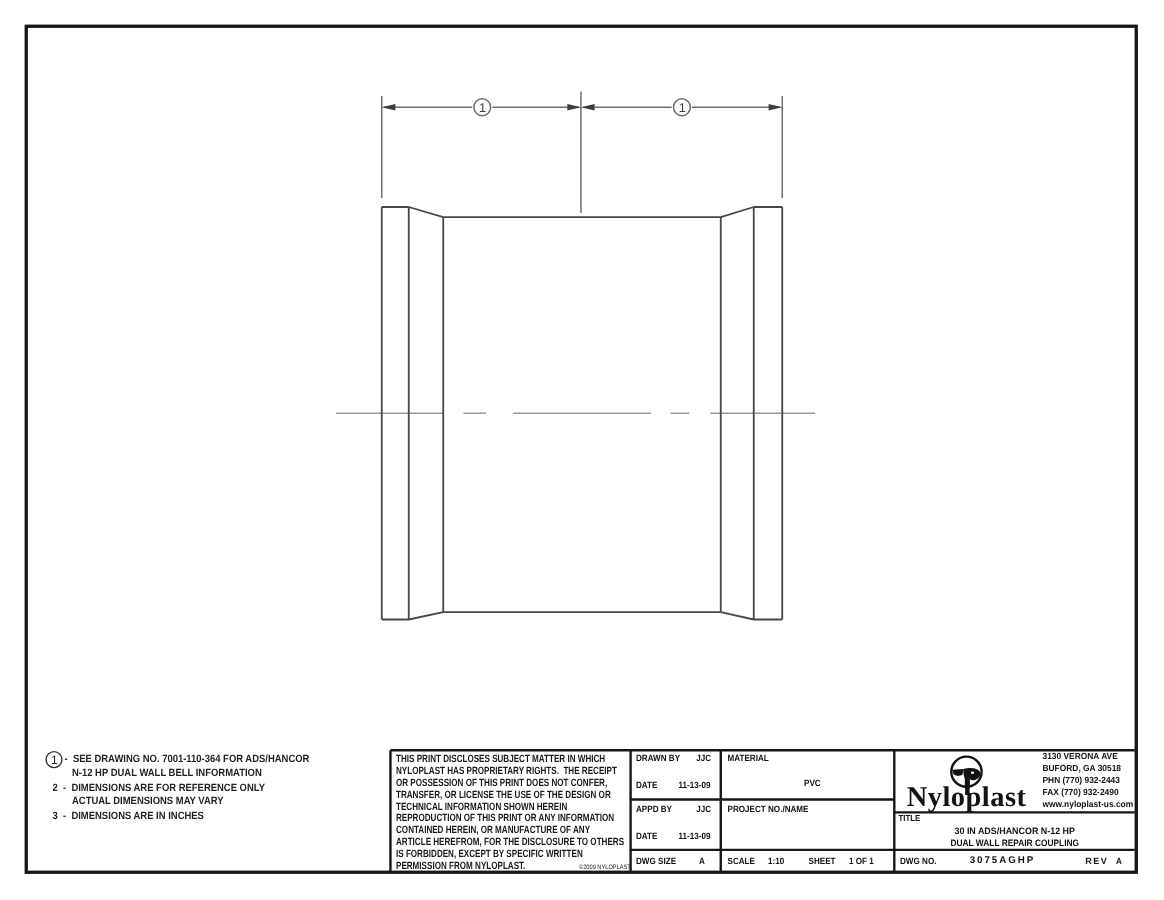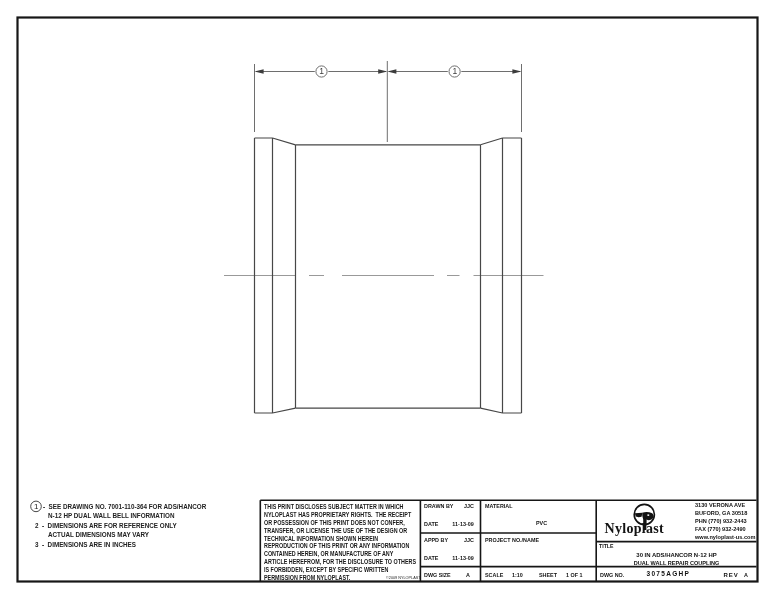--- a/index.html
+++ b/index.html
@@ -123,21 +123,21 @@
 <div class="t b sx" style="left:484.5px;top:537.2px;font-size:6px;">PROJECT NO./NAME</div>
 
 <div class="t b sx" style="left:484.5px;top:571.6px;font-size:6px;">SCALE</div>
 
 <div class="t b sx" style="left:512px;top:571.6px;font-size:6px;">1:10</div>
 
 <div class="t b sx" style="left:538.5px;top:571.6px;font-size:6px;">SHEET</div>
 
 <div class="t b sx" style="left:566px;top:571.6px;font-size:6px;">1 OF 1</div>
 
-<div class="t b" style="left:604.5px;top:521.6px;font-size:14px;font-family:'Liberation Serif',serif;color:#131313;letter-spacing:0.3px;">Nyloplast</div>
+<div class="t b" style="left:604.5px;top:521.6px;font-size:19px;font-family:'Liberation Serif',serif;color:#131313;letter-spacing:0.3px;">Nyloplast</div>
 
 <div class="t b" style="left:694.5px;top:501.8px;font-size:5.9px;line-height:7.93px;text-align:left;white-space:pre;transform:scaleX(0.95);transform-origin:0 0;">3130 VERONA AVE
 BUFORD, GA 30518
 PHN (770) 932-2443
 FAX (770) 932-2490
 www.nyloplast-us.com</div>
 
 <div class="t b sx" style="left:599px;top:544.3px;font-size:5.8px;">TITLE</div>
 
 <div class="t b" style="left:596px;top:552.4px;font-size:6.2px;width:161px;text-align:center;transform:scaleX(0.96);transform-origin:50% 0;">30 IN ADS/HANCOR N-12 HP</div>

